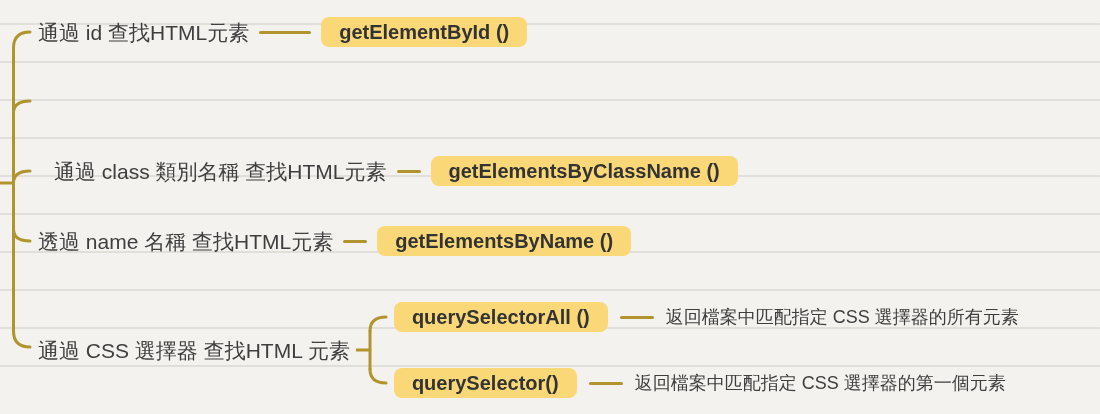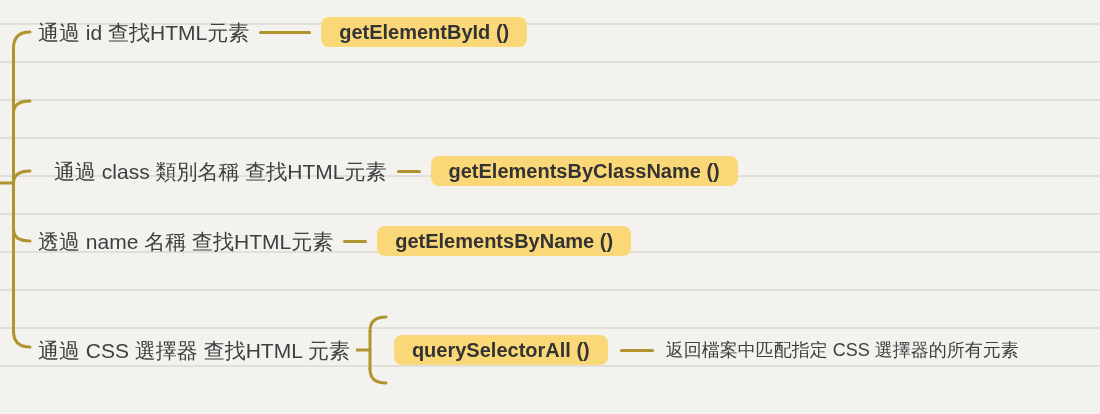--- a/index.html
+++ b/index.html
@@ -146,16 +146,21 @@
         <path d="M 30,20 Q 14,20 14,34"></path>
         <path d="M 30,86 Q 14,86 14,72"></path>
       </g>
     </svg>
     <div class="children">
       <div class="childrow">
         <span class="node">querySelectorAll ()</span>
         <span class="dash dash-desc"></span>
         <span class="desc">返回檔案中匹配指定 CSS 選擇器的所有元素</span>
       </div>
+      <div class="childrow">
+        <span class="node">querySelector()</span>
+        <span class="dash dash-desc"></span>
+        <span class="desc">返回檔案中匹配指定 CSS 選擇器的第一個元素</span>
+      </div>
     </div>
   </div>
 
 </div>
 
 </body></html>

